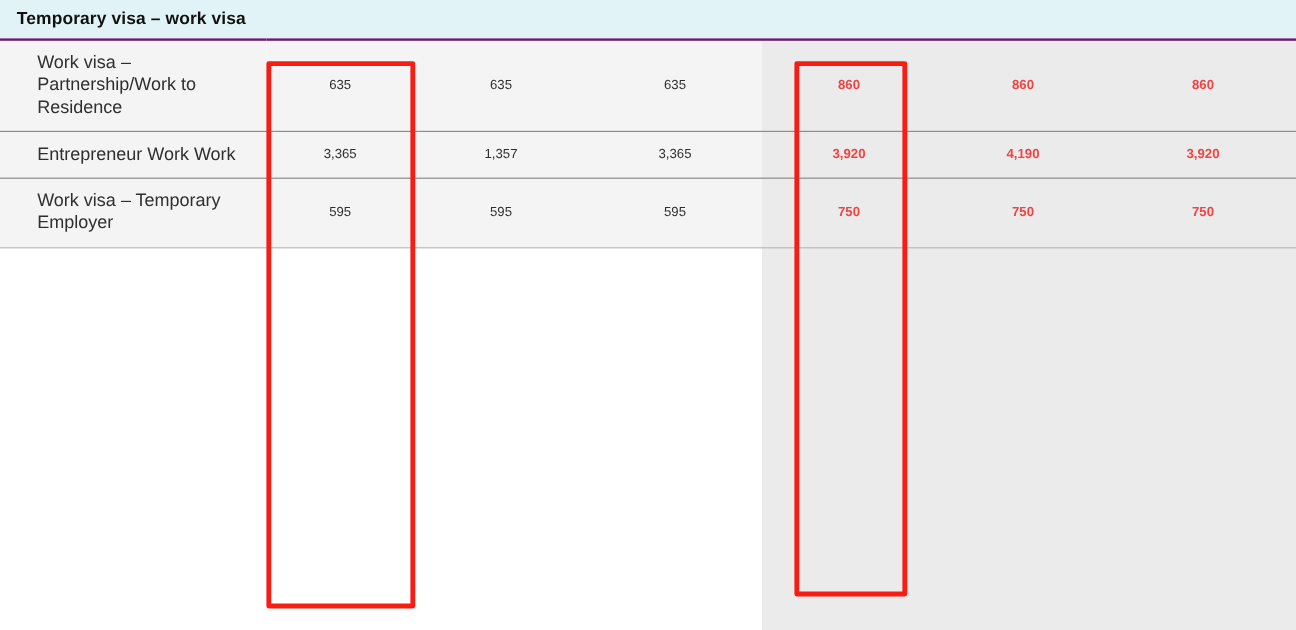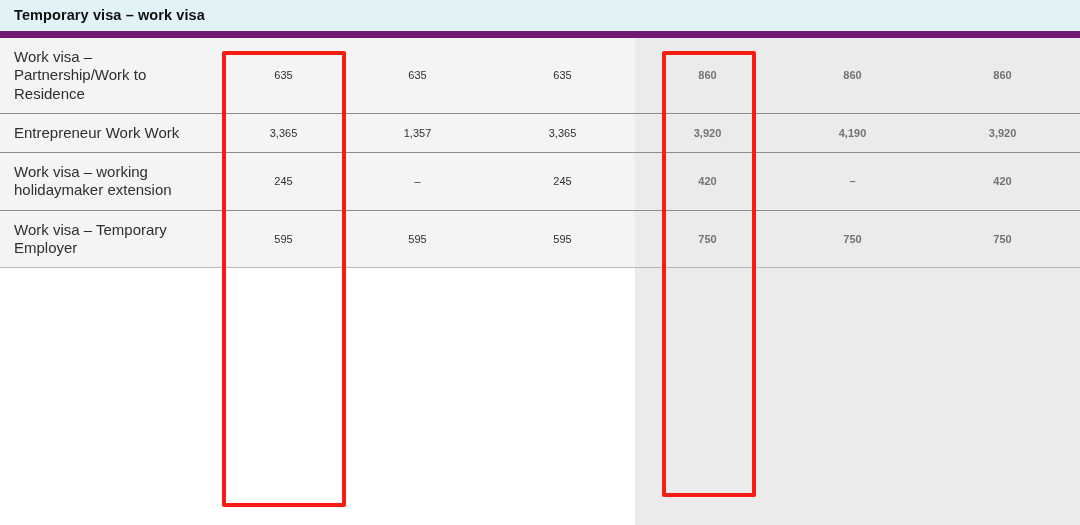--- a/index.html
+++ b/index.html
@@ -44,21 +44,21 @@
   }
 
   
   tr.section-head > th {
     background: #e1f3f7;
     color: #111111;
     font-size: 14.5px;
     font-weight: bold;
     text-align: left;
     padding: 7px 0 8px 14px;
-    border-bottom: 7px solid #701a75;
+    border-bottom: 2px solid #701a75;
     letter-spacing: 0.1px;
     height: 33px;
     box-sizing: border-box;
   }
 
   
   tbody tr {
     background: transparent;
   }
   tbody td {
@@ -69,36 +69,36 @@
   }
   tbody tr:last-child td {
     border-bottom: 1.5px solid #b9b9b9;
   }
 
   td.label-cell {
     background: #f4f4f4;
     font-size: 15px;
     line-height: 1.22;
     text-align: left;
-    padding: 10px 12px 10px 14px;
+    padding: 10px 12px 10px 31px;
     color: #2f2f2f;
     font-weight: normal;
   }
 
   td.num {
     text-align: center;
     font-size: 11px;
     font-weight: normal;
     color: #2f2f2f;
     background: #f4f4f4;
   }
 
   td.num.bold {
     font-weight: bold;
-    color: #737373;
+    color: #ef4444;
     background: transparent; 
   }
 
   
   .hl-box {
     position: absolute;
     z-index: 5;
     border: 4px solid #f91c13;
     border-radius: 2px;
     background: transparent;
@@ -156,29 +156,20 @@
         <td class="label-cell">Entrepreneur Work Work</td>
         <td class="num">3,365</td>
         <td class="num">1,357</td>
         <td class="num">3,365</td>
         <td class="num bold">3,920</td>
         <td class="num bold">4,190</td>
         <td class="num bold">3,920</td>
       </tr>
 
 
-      <tr>
-        <td class="label-cell">Work visa – working holidaymaker extension</td>
-        <td class="num">245</td>
-        <td class="num">–</td>
-        <td class="num">245</td>
-        <td class="num bold">420</td>
-        <td class="num bold">–</td>
-        <td class="num bold">420</td>
-      </tr>
 
       <tr>
         <td class="label-cell">Work visa – Temporary Employer</td>
         <td class="num">595</td>
         <td class="num">595</td>
         <td class="num">595</td>
         <td class="num bold">750</td>
         <td class="num bold">750</td>
         <td class="num bold">750</td>
       </tr>

